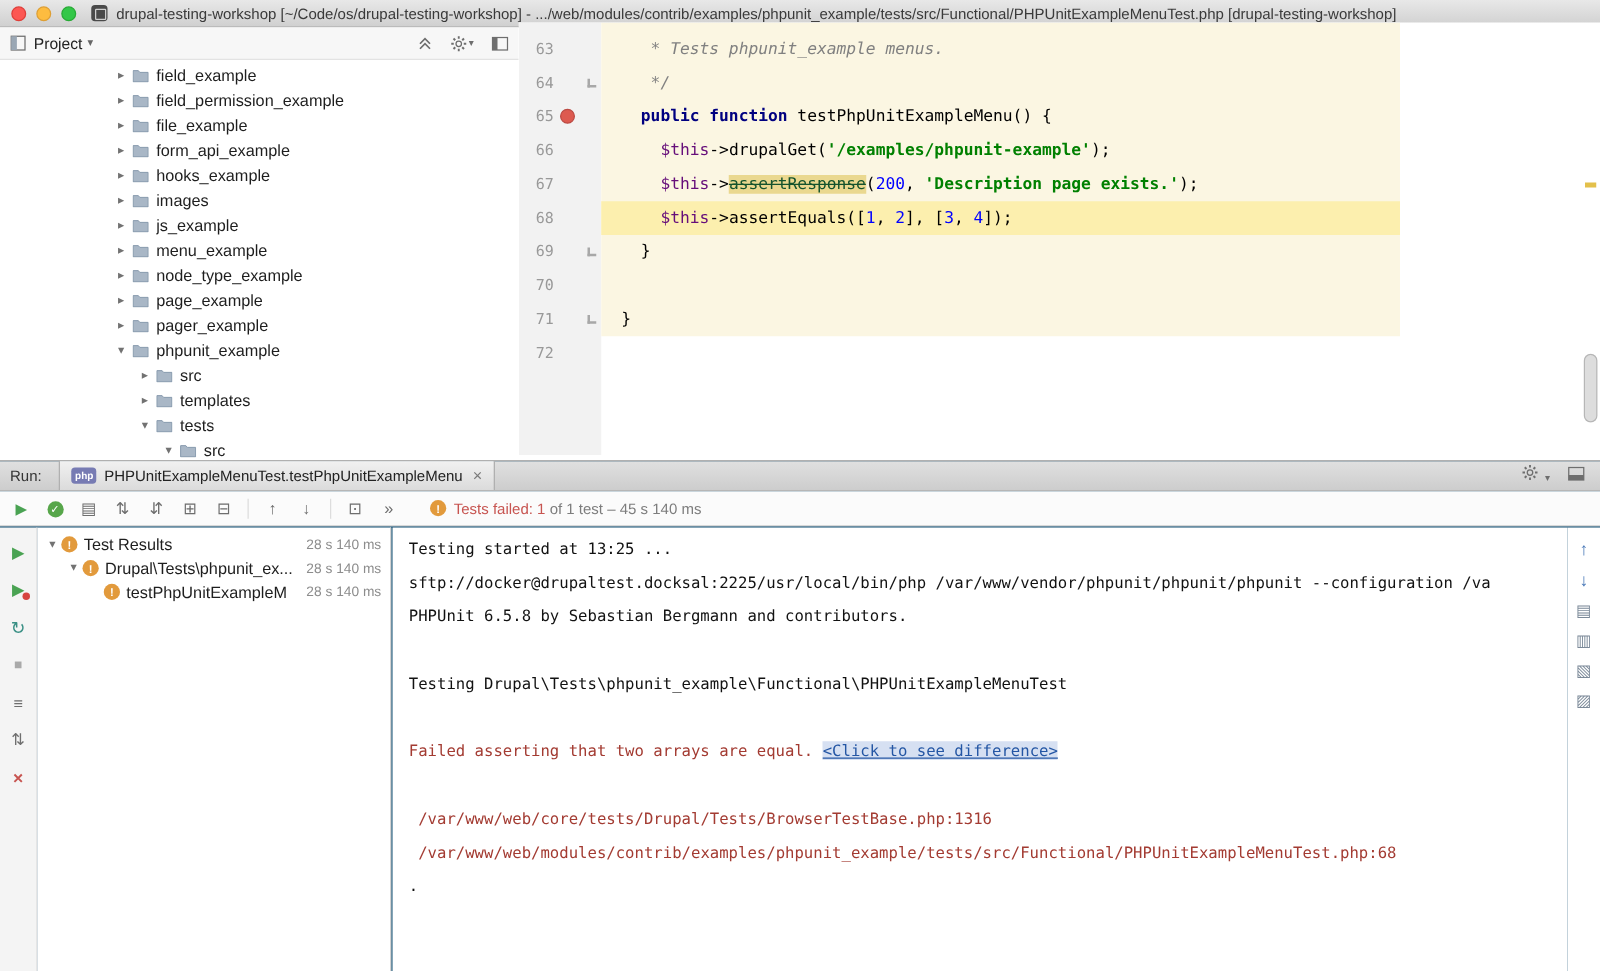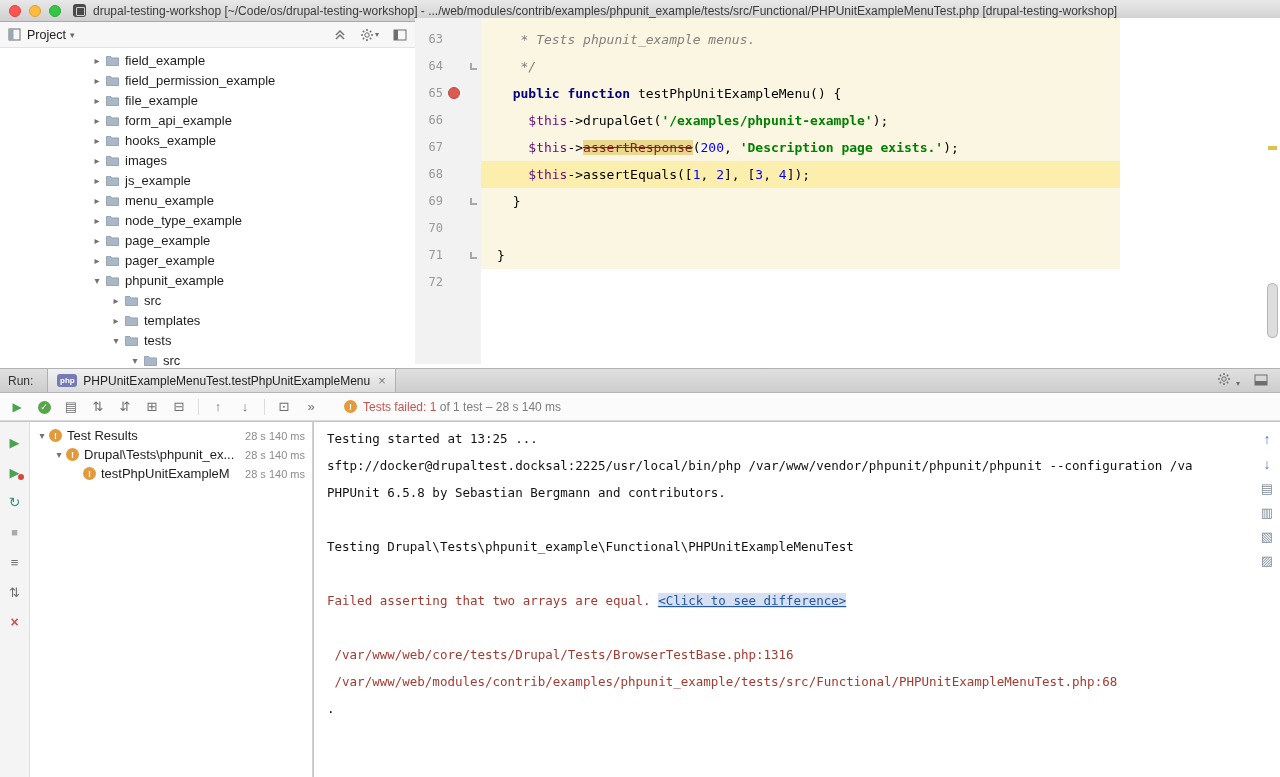--- a/index.html
+++ b/index.html
@@ -47,27 +47,27 @@
   .code-line { position:relative; height:27px; line-height:27px; padding-left:16px; white-space:pre;
     font-family:"DejaVu Sans Mono",monospace; font-size:13px; }
   .code-line span { position:relative; z-index:1; }
   .code-line.hl::before { content:''; position:absolute; left:0; top:0; width:639px; height:27px; background:#fcefae; z-index:0; }
   .tok-comment { color:#808080; font-style:italic; }
   .tok-keyword { color:#000080; font-weight:bold; }
   .tok-plain { color:#000; }
   .tok-string { color:#008000; font-weight:bold; }
   .tok-number { color:#0000ff; }
   .tok-var { color:#660e7a; }
-  .tok-deprecated { color:#7f1d1d; text-decoration:line-through; background:#ead88f; }
+  .tok-deprecated { color:#14532d; text-decoration:line-through; background:#ead88f; }
   .ed-scroll-thumb { position:absolute; right:2px; top:265px; width:11px; height:55px; border-radius:6px;
     background:rgba(150,150,150,.32); border:1px solid rgba(110,110,110,.35); }
   .ed-stripe-warn { position:absolute; right:3px; top:128px; width:9px; height:4px; background:#e3c04b; }
 
   
-  .run-panel { position:absolute; top:368px; left:0; width:1280px; height:409px; background:#f9a8d4; }
+  .run-panel { position:absolute; top:368px; left:0; width:1280px; height:409px; background:#0c4a6e; }
   .run-tabbar { height:25px; background:linear-gradient(#e0e0e0,#cdcdcd); border-top:1px solid #b0b0b0; border-bottom:1px solid #b6b6b6; display:flex; align-items:center; }
   .run-label { margin-left:8px; font-size:12px; color:#333; }
   .run-tab { margin-left:14px; height:100%; display:flex; align-items:center; gap:6px; padding:0 9px;
     background:linear-gradient(#f1f1f1,#dbdbdb); border-left:1px solid #b0b0b0; border-right:1px solid #b0b0b0; font-size:12px; color:#222; }
   .php-ic { width:20px; height:13px; background:#777bb3; border-radius:3px; color:#fff; font-size:8px; font-weight:bold;
     display:inline-flex; align-items:center; justify-content:center; }
   .tab-close { color:#7a7a7a; font-size:13px; line-height:1; margin-left:2px; }
   .tabbar-right { margin-left:auto; display:flex; align-items:center; gap:14px; margin-right:12px; }
 
   .run-toolbar { height:28px; background:#fbfbfb; border-bottom:1px solid #d8d8d8; display:flex; align-items:center; gap:11px; padding-left:9px; font-size:12px; }
@@ -417,21 +417,21 @@
       <span class="ticon">⊞</span>
       <span class="ticon">⊟</span>
       <span class="tb-sep"></span>
       <span class="ticon">↑</span>
       <span class="ticon">↓</span>
       <span class="tb-sep"></span>
       <span class="ticon">⊡</span>
       <span class="ticon">»</span>
       <span class="run-status">
         <span class="bang">!</span>
-        <span><span class="st-failed">Tests failed: 1</span><span class="st-rest"> of 1 test – 28 s 140 ms</span></span>
+        <span><span class="st-failed">Tests failed: 1</span><span class="st-rest"> of 1 test – 45 s 140 ms</span></span>
       </span>
     </div>
 
     <div class="run-body">
       <div class="left-strip">
         <span class="ls-icon ls-play">▶</span>
         <span class="ls-icon ls-rerun-failed">▶<span class="dot"></span></span>
         <span class="ls-icon ls-auto">↻</span>
         <span class="ls-icon ls-stop">■</span>
         <span class="ls-icon">≡</span>

